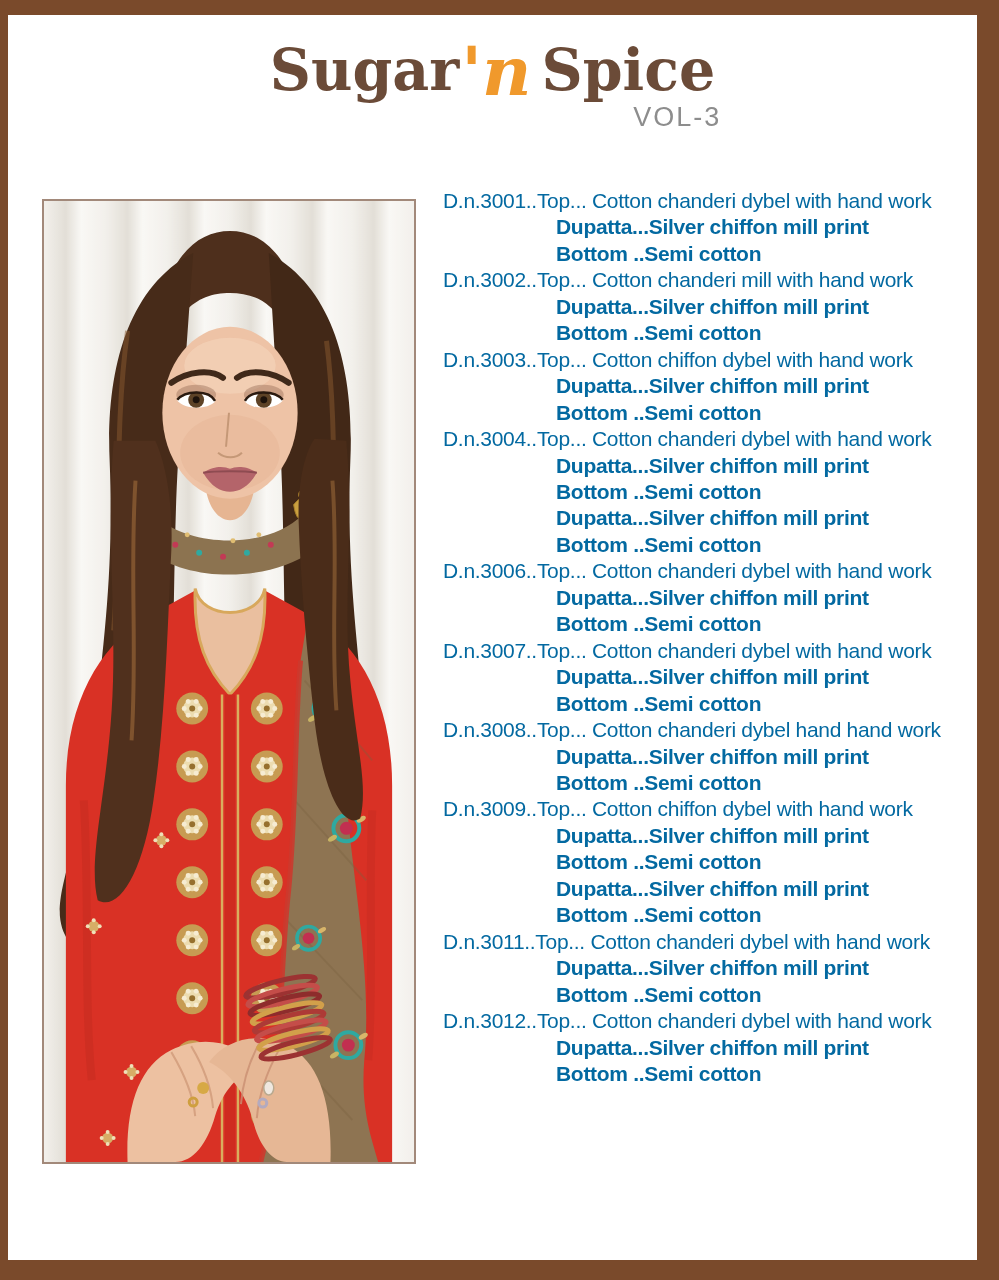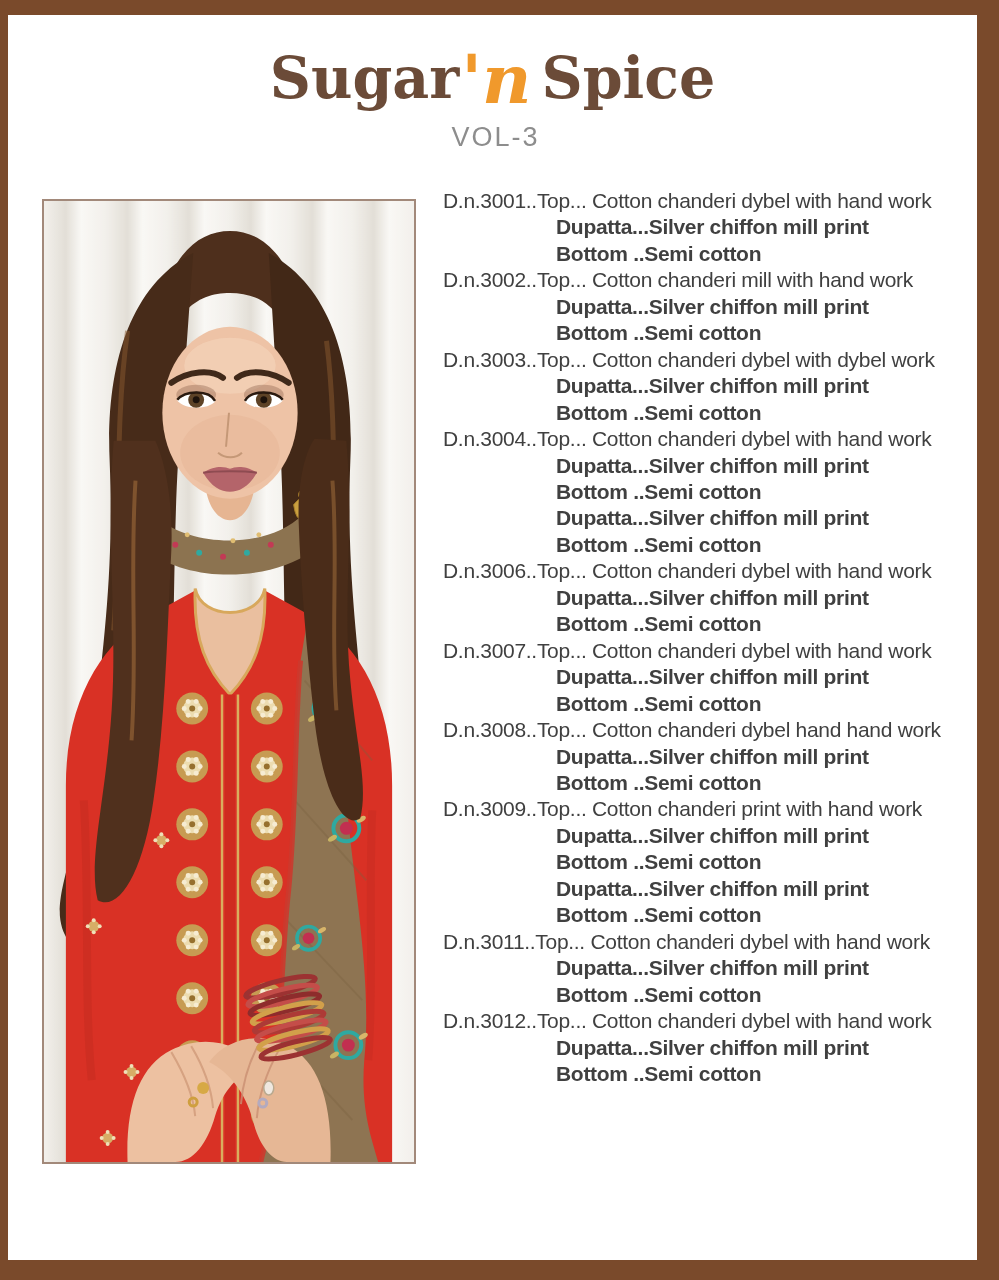--- a/index.html
+++ b/index.html
@@ -8,34 +8,34 @@
   
   .frame{position:absolute;background:#7a4a2b;}
   .f-top{top:0;left:0;width:999px;height:15px;}
   .f-bottom{top:1260px;left:0;width:999px;height:20px;}
   .f-left{top:0;left:0;width:8px;height:1280px;}
   .f-right{top:0;left:977px;width:22px;height:1280px;}
 
   
   .header{position:absolute;top:40px;left:8px;width:969px;text-align:center;}
   .brand-wrap{display:inline-block;}
-  .brand{margin:8px;font-family:"DejaVu Serif",serif;font-weight:700;font-size:57px;
+  .brand{margin:0;font-family:"DejaVu Serif",serif;font-weight:700;font-size:57px;
          color:#6b4b38;line-height:1.05;white-space:nowrap;}
   .bn{display:inline-block;font-family:"DejaVu Serif",serif;font-style:italic;font-weight:700;
       color:#f0992c;font-size:68px;line-height:0;margin:0 10px 0 2px;transform:translateY(5px);}
-  .vol{font-size:27px;color:#8d8d8d;letter-spacing:2px;
-       margin-top:16px;margin-right:-6px;line-height:1;}
+  .vol{font-size:27px;color:#8d8d8d;letter-spacing:2px;text-align:right;
+       margin-top:4px;margin-right:-6px;line-height:1;}
 
   
   .photo{position:absolute;left:42px;top:199px;width:374px;height:965px;margin:0;
          border:2px solid #a2897a;box-sizing:border-box;background:#f4f1ec;}
   .photo svg{display:block;width:100%;height:100%;}
 
   
-  .products{position:absolute;left:443px;top:188px;width:532px;color:#404040;
+  .products{position:absolute;left:443px;top:188px;width:532px;color:#0369a1;
             font-size:21px;line-height:26.45px;letter-spacing:-0.3px;}
   .product div{white-space:nowrap;}
   .l2,.l3{padding-left:113px;font-weight:bold;}
 </style>
 </head>
 <body>
 
 <div class="page">
 
   <div class="frame f-top"></div>
@@ -235,21 +235,21 @@
         <div class="l3">Bottom ..Semi cotton</div>
       </div>
 
       <div class="product">
         <div class="l1">D.n.3002..Top... Cotton chanderi mill with hand work</div>
         <div class="l2">Dupatta...Silver chiffon mill print</div>
         <div class="l3">Bottom ..Semi cotton</div>
       </div>
 
       <div class="product">
-        <div class="l1">D.n.3003..Top... Cotton chanderi dybel with dybel work</div>
+        <div class="l1">D.n.3003..Top... Cotton chiffon dybel with hand work</div>
         <div class="l2">Dupatta...Silver chiffon mill print</div>
         <div class="l3">Bottom ..Semi cotton</div>
       </div>
 
       <div class="product">
         <div class="l1">D.n.3004..Top... Cotton chanderi dybel with hand work</div>
         <div class="l2">Dupatta...Silver chiffon mill print</div>
         <div class="l3">Bottom ..Semi cotton</div>
       </div>
 
@@ -270,21 +270,21 @@
         <div class="l3">Bottom ..Semi cotton</div>
       </div>
 
       <div class="product">
         <div class="l1">D.n.3008..Top... Cotton chanderi dybel hand hand work</div>
         <div class="l2">Dupatta...Silver chiffon mill print</div>
         <div class="l3">Bottom ..Semi cotton</div>
       </div>
 
       <div class="product">
-        <div class="l1">D.n.3009..Top... Cotton chanderi print with hand work</div>
+        <div class="l1">D.n.3009..Top... Cotton chiffon dybel with hand work</div>
         <div class="l2">Dupatta...Silver chiffon mill print</div>
         <div class="l3">Bottom ..Semi cotton</div>
       </div>
 
       <div class="product">
         <div class="l2">Dupatta...Silver chiffon mill print</div>
         <div class="l3">Bottom ..Semi cotton</div>
       </div>
 
       <div class="product">

